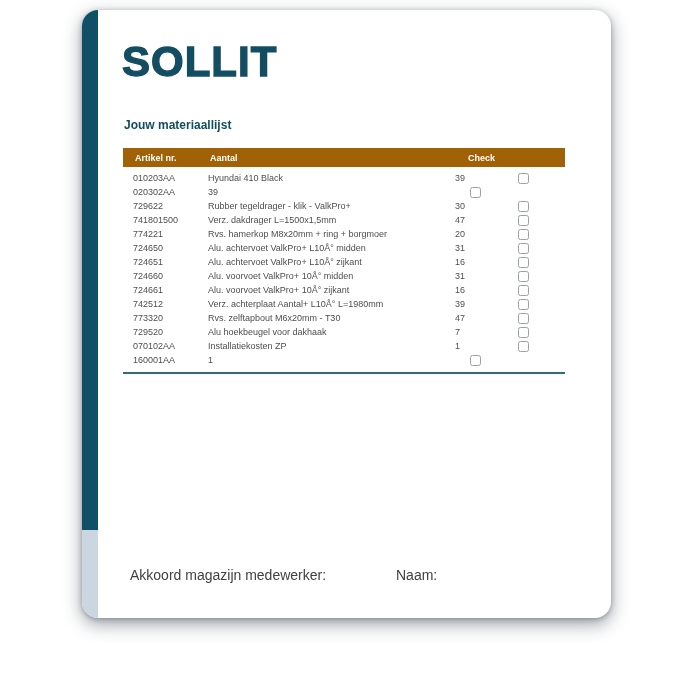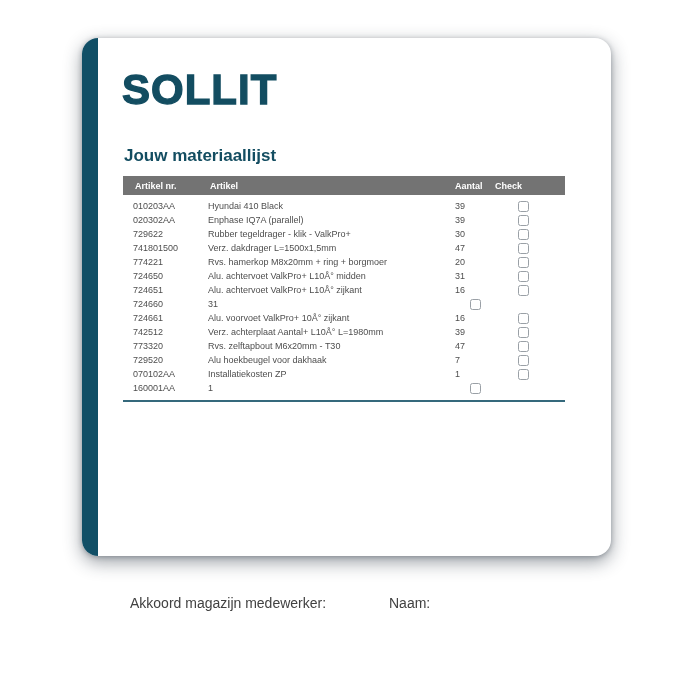--- a/index.html
+++ b/index.html
@@ -8,25 +8,24 @@
     background: #ffffff;
     font-family: "Liberation Sans", sans-serif;
     position: relative;
     overflow: hidden;
   }
   .canvas { position: absolute; inset: 0; background: #ffffff; }
 
   .page {
     position: absolute;
     left: 82px; top: 10px;
-    width: 529px; height: 518px;
+    width: 529px; height: 608px;
     background: #ffffff;
     border-radius: 16px;
     box-shadow: 0 6px 18px rgba(30,42,55,0.45), 0 1px 5px rgba(30,42,55,0.30);
-    margin-top: 28px;
   }
 
   .edge-strip {
     position: absolute; left: 0; top: 0; bottom: 0; width: 16px;
     display: flex; flex-direction: column;
     border-radius: 16px 0 0 16px;
     overflow: hidden;
   }
   .edge-teal  { height: 520px; background: #114f66; }
   .edge-light { flex: 1; background: #ccd6e1; }
@@ -34,40 +33,40 @@
   .logo {
     position: absolute; left: 40px; top: 31px;
     font-size: 42px; line-height: 1; font-weight: bold;
     letter-spacing: 1px;
     color: #134d61;
     -webkit-text-stroke: 1.3px #134d61;
   }
 
   .heading {
     position: absolute; left: 42px; top: 108px;
-    font-size: 17px; font-weight: bold;
+    font-size: 12px; font-weight: bold;
     color: #134d61;
   }
 
   .table { position: absolute; left: 41px; top: 138px; width: 442px; }
 
   .grid-row {
     display: grid;
     grid-template-columns: 75px 1fr 40px 56px;
     padding: 0 14px 0 10px;
     align-items: center;
   }
   .thead {
     height: 19px;
-    background: #737373;
+    background: #a16207;
     color: #ffffff;
     font-size: 9px; font-weight: bold; padding-left: 12px;
   }
   .th.c3, .td.c3 { text-align: left; }
-  .th.c4 { text-align: left; }
+  .th.c4 { text-align: right; }
 
   .tbody { margin-top: 4px; }
   .tr { height: 14px; font-size: 9px; color: #4e4e4e; }
   .td.c1, .td.c2 { white-space: nowrap; overflow: hidden; }
   .td.c4 { display: flex; justify-content: center; }
 
   .checkbox {
     width: 11px; height: 11px;
     border: 1px solid #9aa0a6;
     border-radius: 2.5px;
@@ -81,57 +80,55 @@
     border-top: 2px solid #35697c;
   }
 
   .approval-label, .name-label {
     position: absolute;
     font-size: 14px;
     color: #414141;
     white-space: nowrap;
   }
   .approval-label { left: 48px;  top: 557px; }
-  .name-label     { left: 307px; top: 557px; }
+  .name-label     { left: 314px; top: 557px; }
 </style>
 </head>
 <body>
 
 <div class="canvas">
   <div class="page">
 
     <div class="edge-strip">
       <div class="edge-teal"></div>
       <div class="edge-light"></div>
     </div>
 
     <div class="logo">SOLLIT</div>
 
     <h1 class="heading">Jouw materiaallijst</h1>
 
     <div class="table">
       <div class="thead grid-row">
         <span class="th c1">Artikel nr.</span>
-        <span class="th c2">Artikel</span>
         <span class="th c3">Aantal</span>
         <span class="th c4">Check</span>
       </div>
 
       <div class="tbody">
           <div class="tr grid-row">
           <span class="td c1">010203AA</span>
           <span class="td c2">Hyundai 410 Black</span>
           <span class="td c3">39</span>
           <span class="td c4">
             <span class="checkbox"></span>
           </span>
         </div>
           <div class="tr grid-row">
           <span class="td c1">020302AA</span>
-          <span class="td c2">Enphase IQ7A (parallel)</span>
           <span class="td c3">39</span>
           <span class="td c4">
             <span class="checkbox"></span>
           </span>
         </div>
           <div class="tr grid-row">
           <span class="td c1">729622</span>
           <span class="td c2">Rubber tegeldrager - klik - ValkPro+</span>
           <span class="td c3">30</span>
           <span class="td c4">
@@ -165,20 +162,21 @@
           <div class="tr grid-row">
           <span class="td c1">724651</span>
           <span class="td c2">Alu. achtervoet ValkPro+ L10Å° zijkant</span>
           <span class="td c3">16</span>
           <span class="td c4">
             <span class="checkbox"></span>
           </span>
         </div>
           <div class="tr grid-row">
           <span class="td c1">724660</span>
+          <span class="td c2">Alu. voorvoet ValkPro+ 10Å° midden</span>
           <span class="td c3">31</span>
           <span class="td c4">
             <span class="checkbox"></span>
           </span>
         </div>
           <div class="tr grid-row">
           <span class="td c1">724661</span>
           <span class="td c2">Alu. voorvoet ValkPro+ 10Å° zijkant</span>
           <span class="td c3">16</span>
           <span class="td c4">

